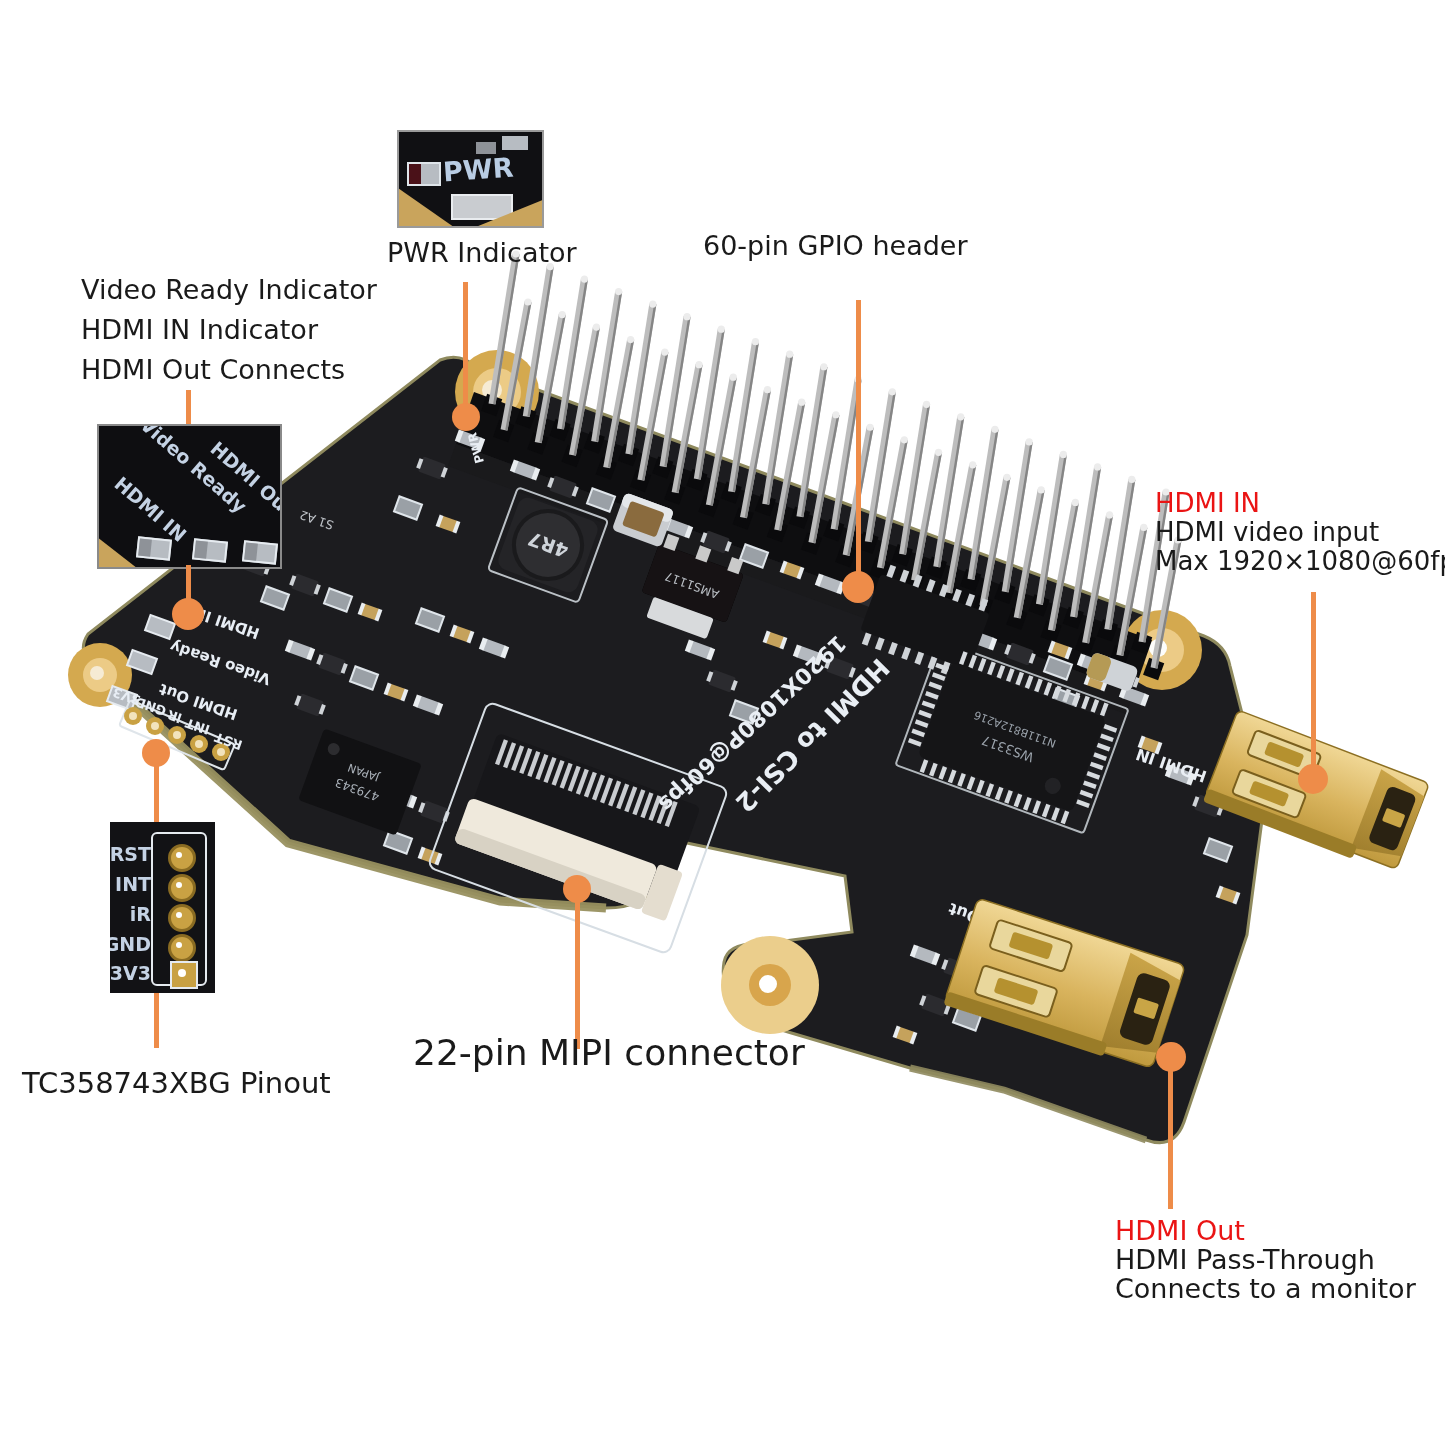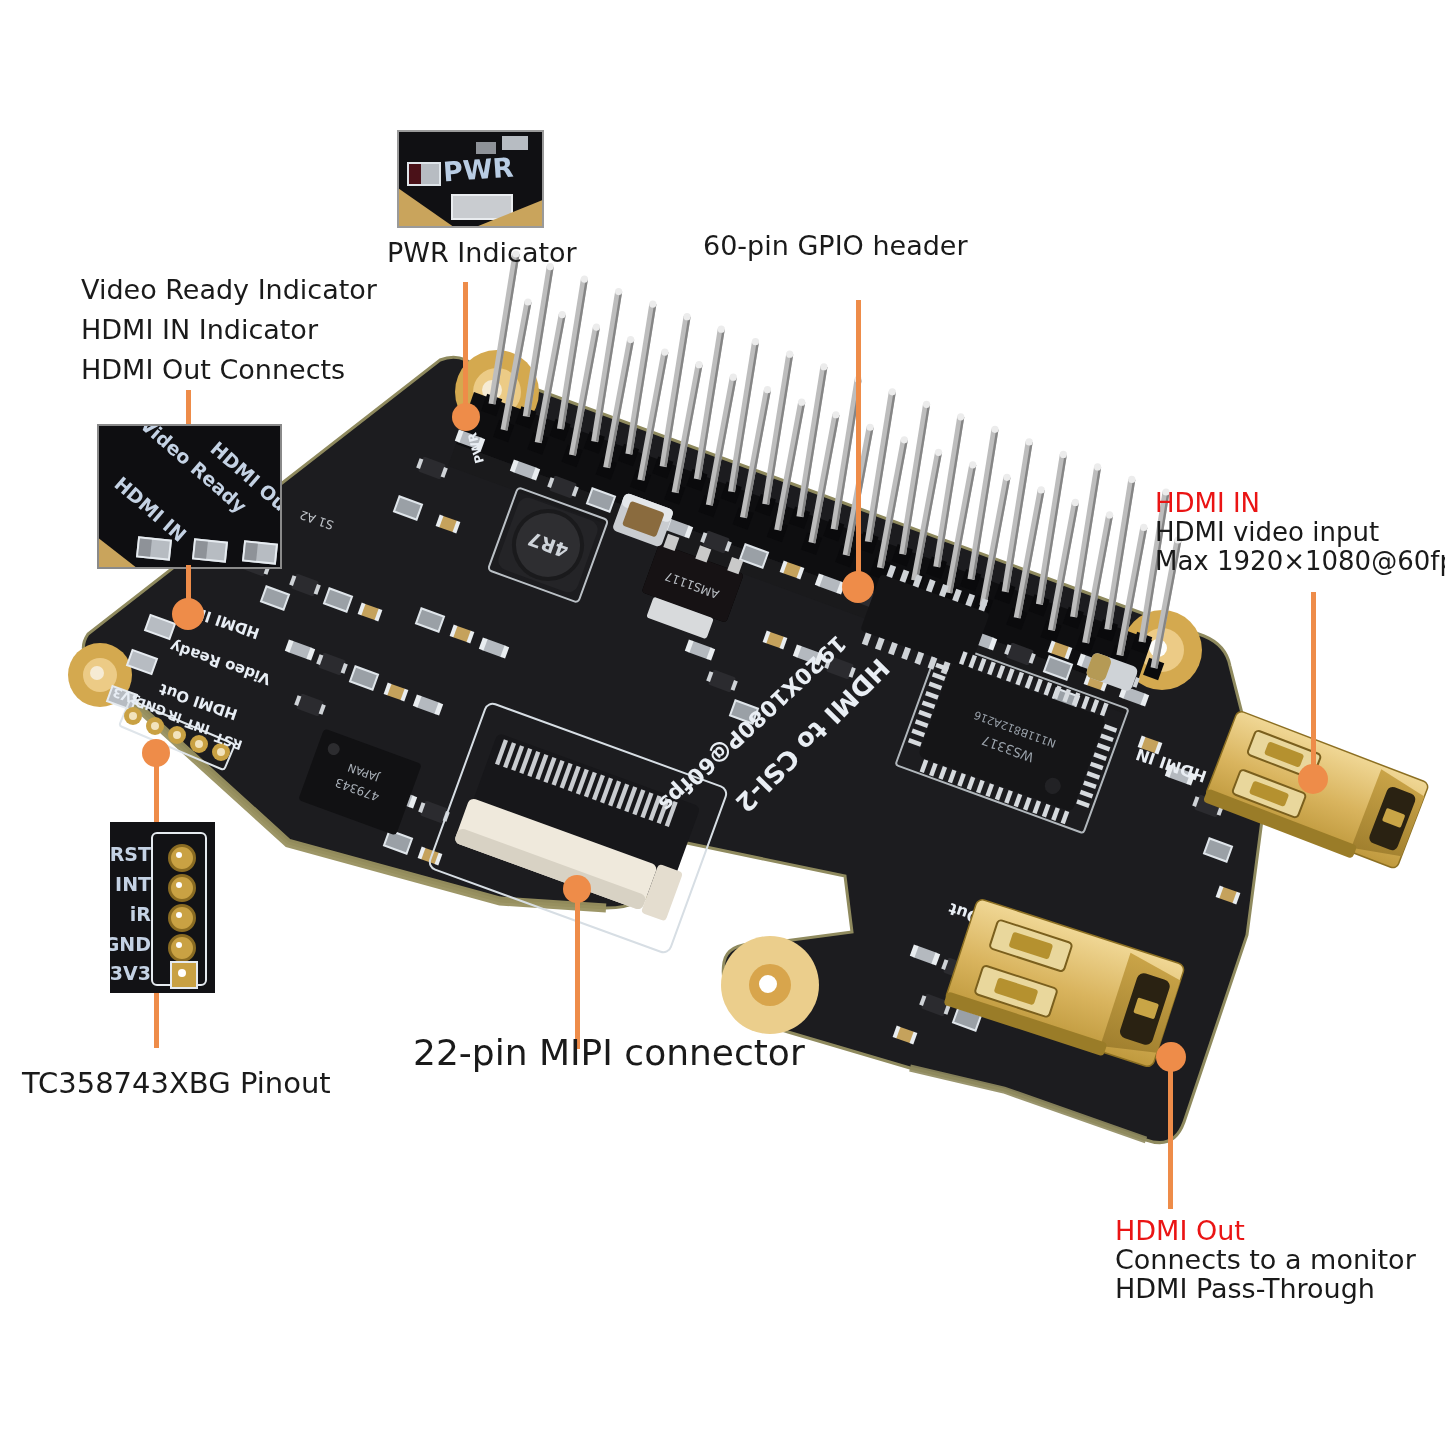--- a/index.html
+++ b/index.html
@@ -853,16 +853,16 @@
   </div>
 
   <div class="lbl" style="left:22px;top:1050px;font-size:29px;line-height:34px;margin-top:16px;">
     <div>TC358743XBG Pinout</div>
   </div>
 
   <div class="lbl" style="left:413px;top:1038px;font-size:36px;">22-pin MIPI connector</div>
 
   <div class="lbl" style="left:1115px;top:1216px;font-size:27px;line-height:29px;">
     <div class="red">HDMI Out</div>
+    <div>HDMI Pass-Through</div>
     <div>Connects to a monitor</div>
-    <div>HDMI Pass-Through</div>
   </div>
 </div>
 
 </body></html>

